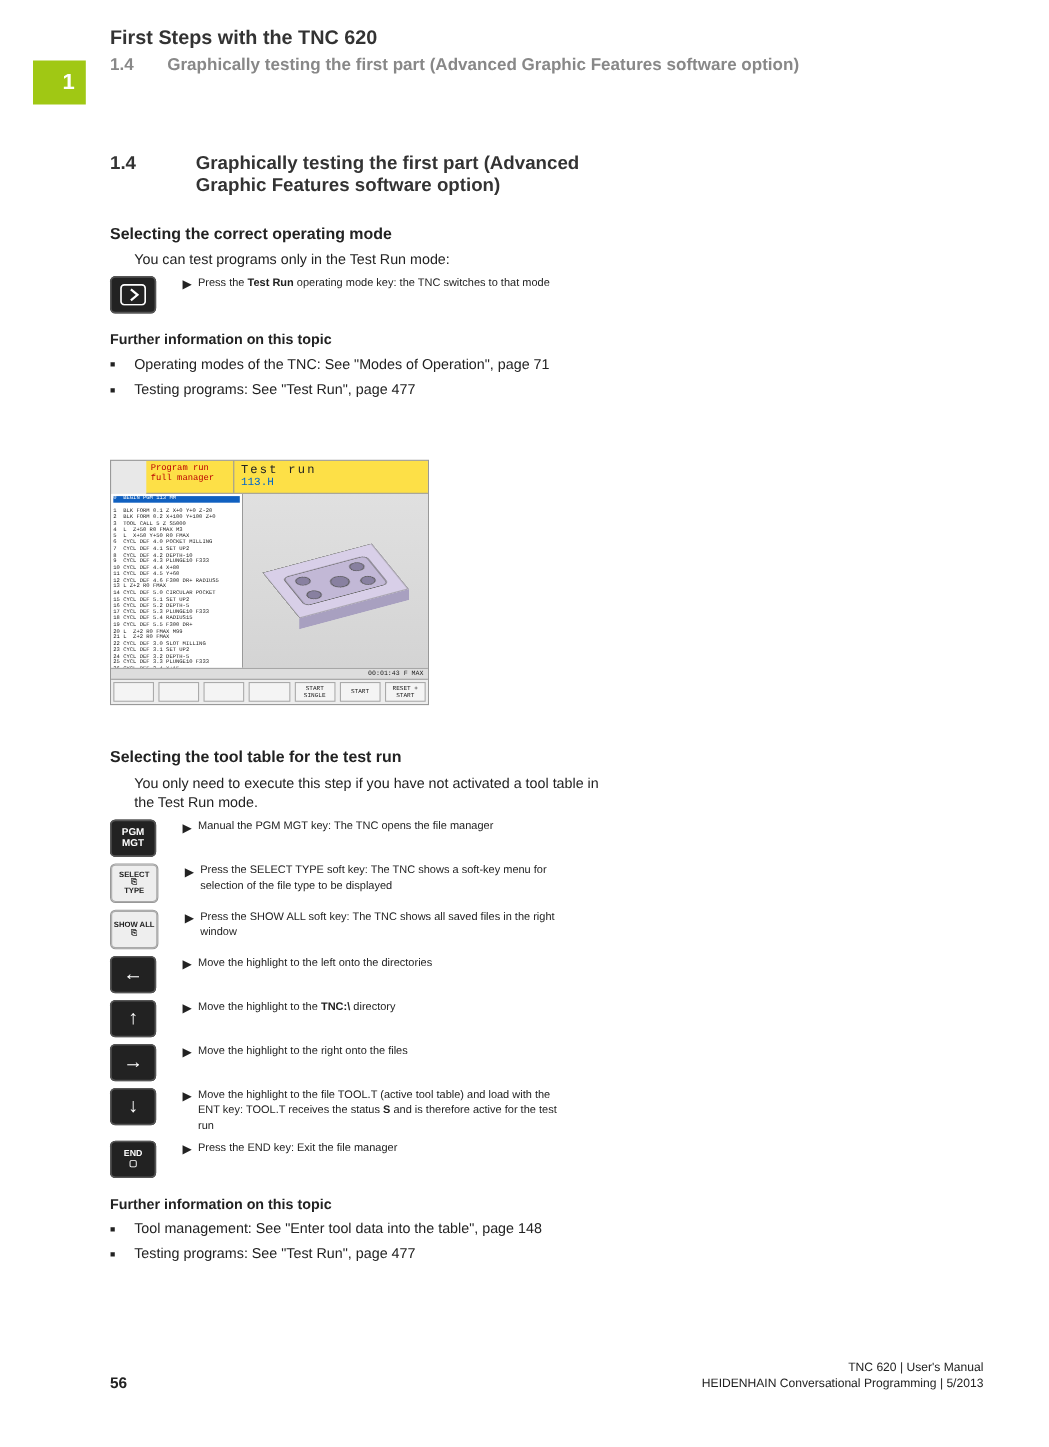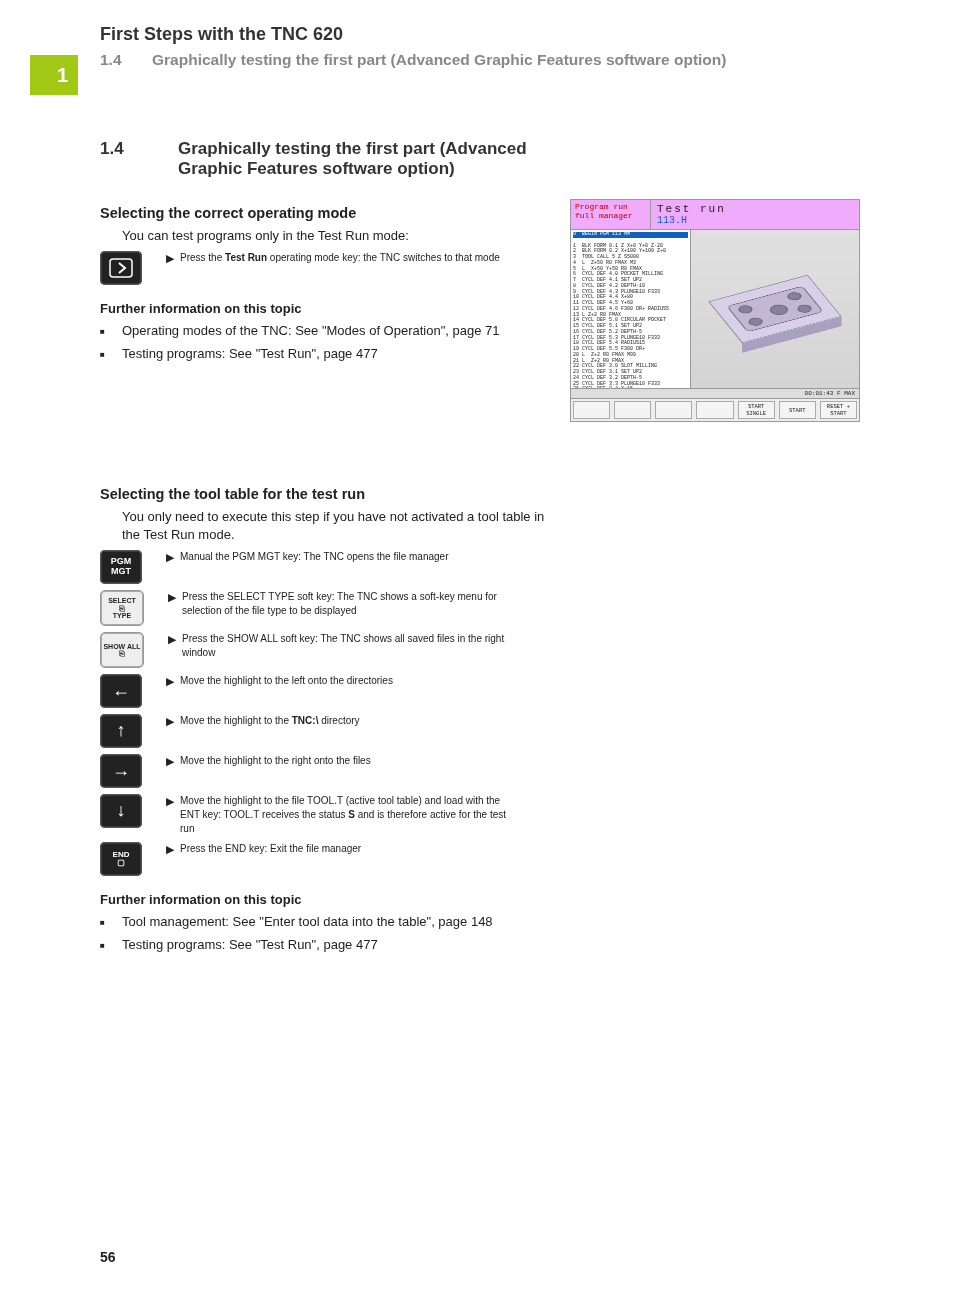--- a/index.html
+++ b/index.html
@@ -60,21 +60,21 @@
     margin-top: 26px;
     margin-bottom: 6px;
   }
   .para {
     font-size: 13px;
     line-height: 1.4;
     max-width: 430px;
     margin-bottom: 4px;
     margin-left: 22px;
   }
-  .content-row { display: flex; gap: 30px; }
+  .content-row { display: flex; gap: 30px; flex-direction: column; }
   .left-col { flex: 1; max-width: 440px; }
   .screenshot-col { width: 300px; margin-top: 20px; }
 
   .step-row {
     display: flex;
     align-items: flex-start;
     margin: 6px 0;
   }
   .key-icon {
     width: 42px;
@@ -136,22 +136,23 @@
   
   .tnc-screen {
     width: 290px;
     border: 1px solid #999;
     font-family: "Courier New", monospace;
     font-size: 6px;
     background: #e8e8e8;
   }
   .tnc-top {
     display: flex;
-    background: #f0abfc;
+    background: #fde047;
     border-bottom: 1px solid #999;
+    margin-left: 32px;
   }
   .tnc-top-left {
     width: 80px;
     padding: 3px 4px;
     border-right: 1px solid #999;
     color: #b00;
     font-family: "Courier New", monospace;
     font-size: 8px;
     line-height: 1.1;
   }
@@ -384,21 +385,21 @@
           <div class="sk"></div>
           <div class="sk"></div>
           <div class="sk">START SINGLE</div>
           <div class="sk">START</div>
           <div class="sk">RESET + START</div>
         </div>
       </div>
     </div>
   </div>
 
-  <div class="subheading" style="margin-top:64px">Selecting the tool table for the test run</div>
+  <div class="subheading" style="margin-top:40px">Selecting the tool table for the test run</div>
   <div class="para">You only need to execute this step if you have not activated a tool table in the Test Run mode.</div>
 
   <div class="step-row">
     <div class="key-icon" style="white-space:pre">PGM
 MGT</div>
     <div class="step-body">
         <span class="step-marker">▶</span>
       <span class="step-text">Manual the PGM MGT key: The TNC opens the file manager</span>
       </div>
   </div>
@@ -480,14 +481,18 @@
     <li>
         <span>Tool management: See "Enter tool data into the table", page 148</span>
       </li>
     <li>
         <span>Testing programs: See "Test Run", page 477</span>
       </li>
   </ul>
 
   <div class="footer">
     <div class="page-num">56</div>
+    <div class="footer-right">
+      <div>TNC 620 | User's Manual</div>
+      <div>HEIDENHAIN Conversational Programming | 5/2013</div>
+    </div>
   </div>
 </div>
 
 </body></html>

